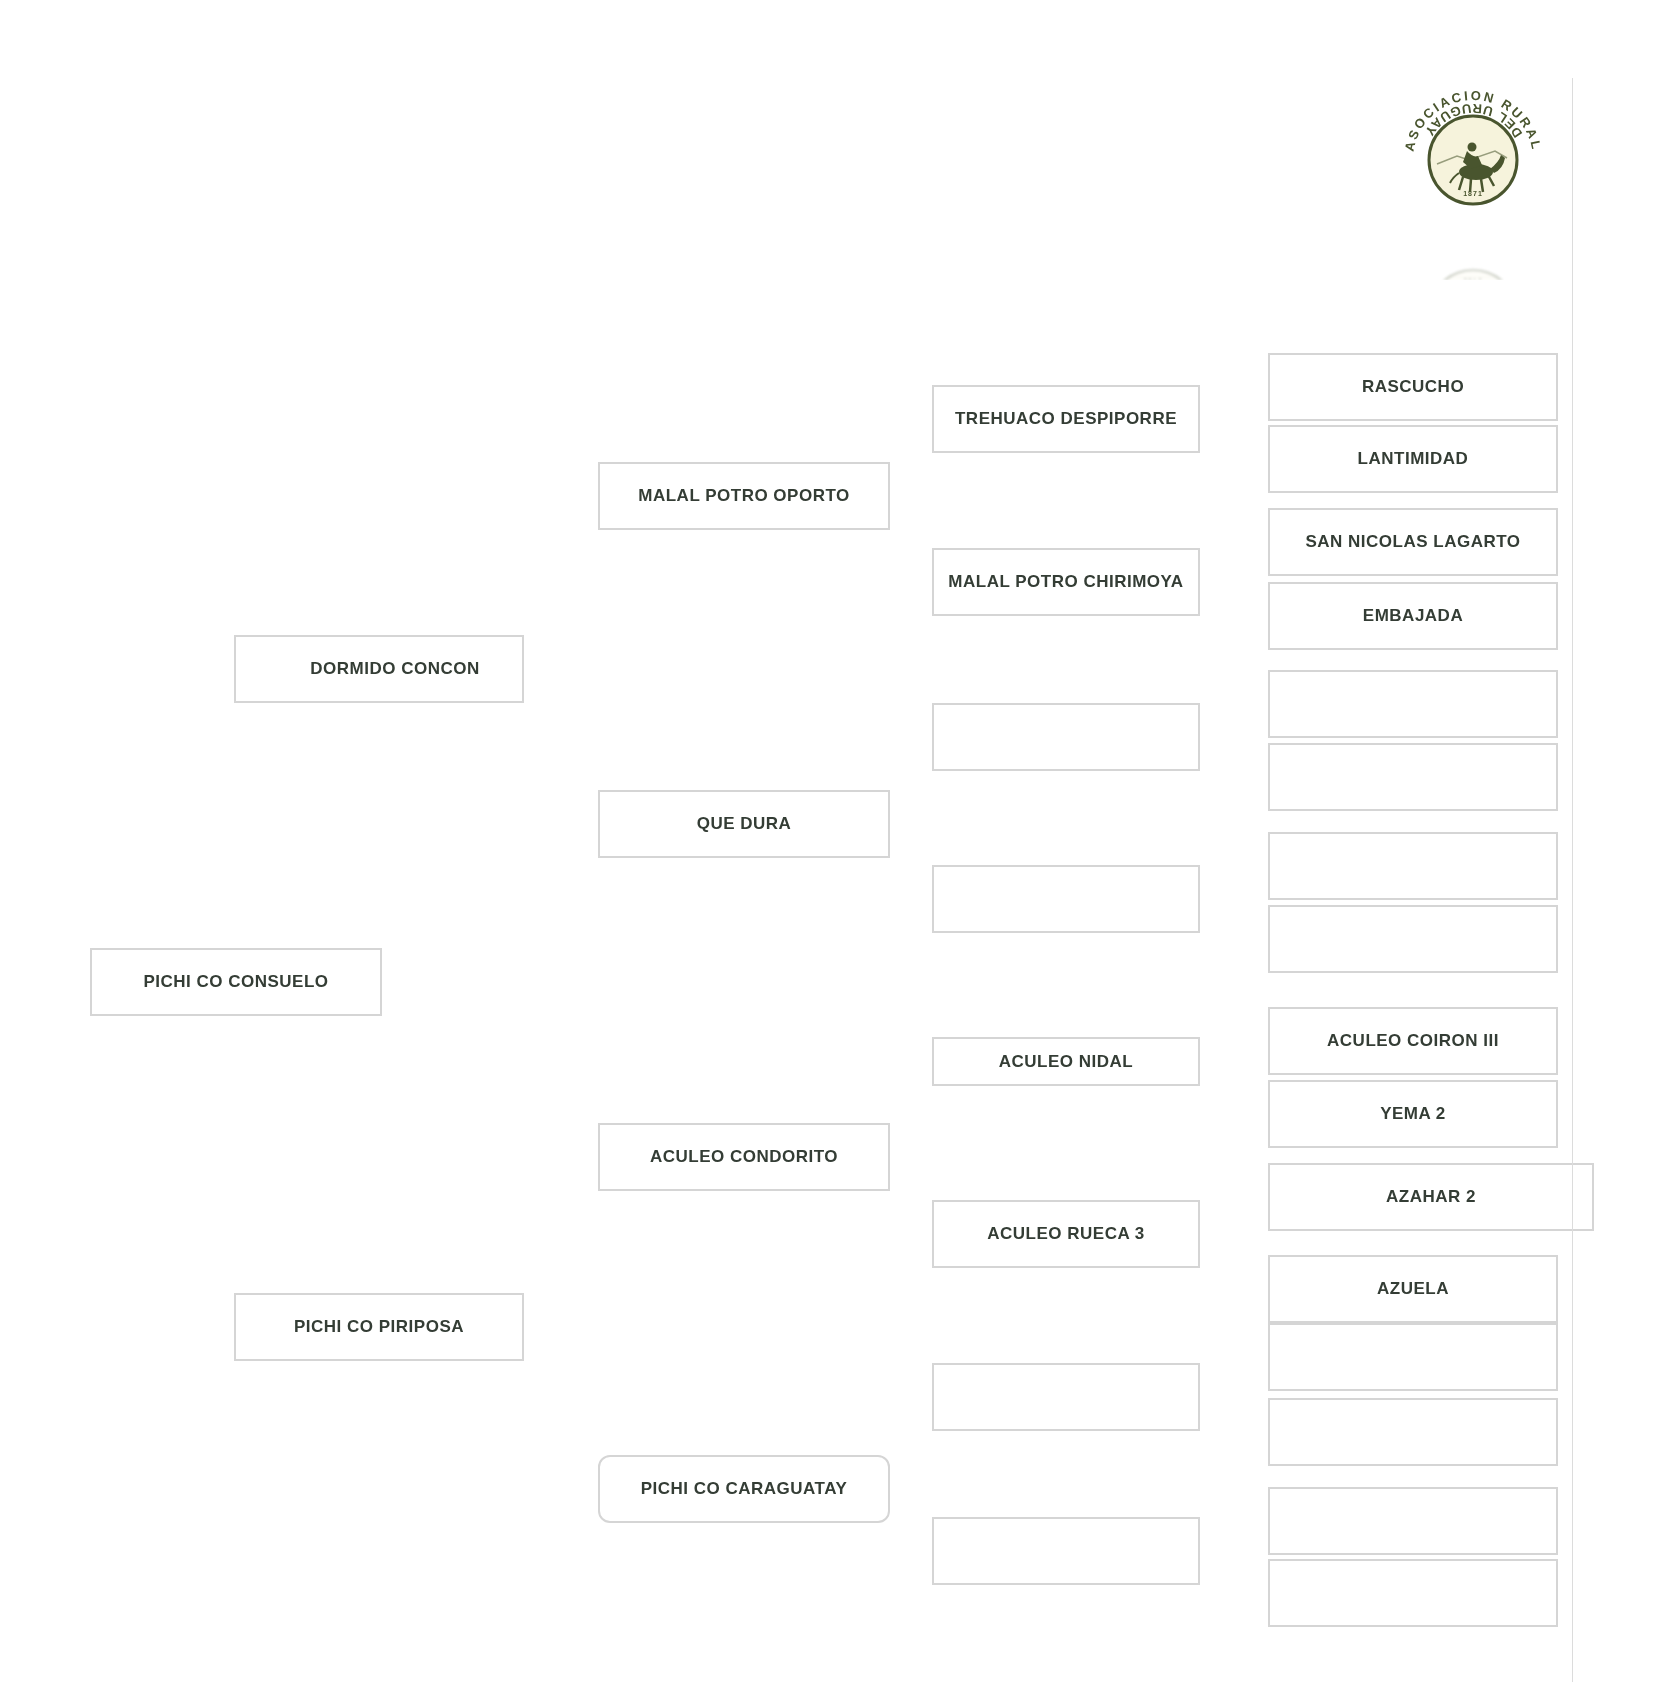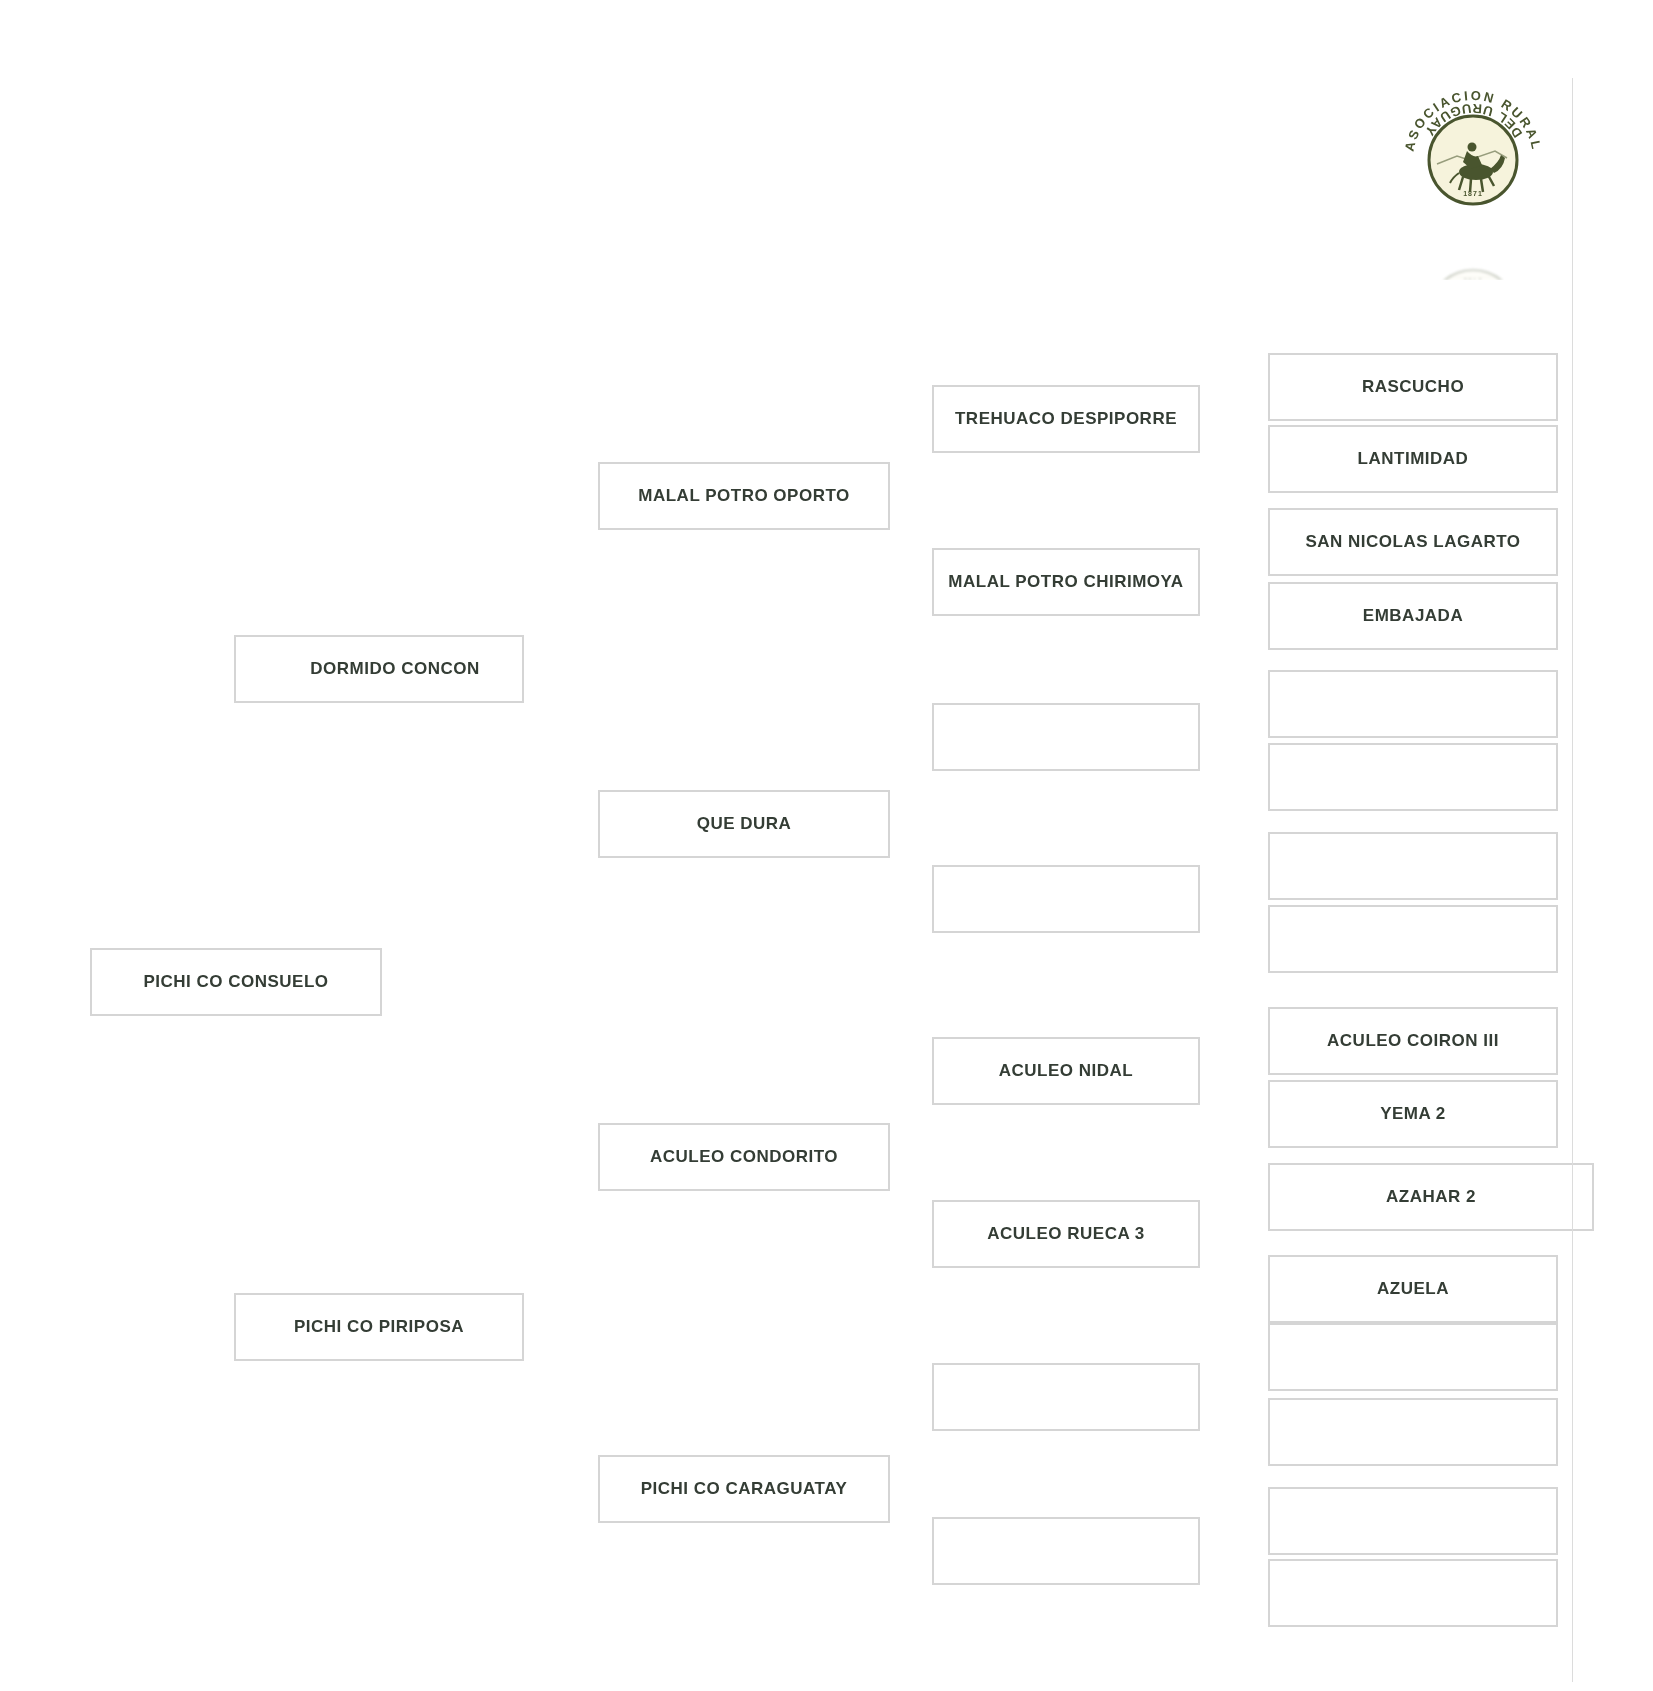--- a/index.html
+++ b/index.html
@@ -134,32 +134,32 @@
       </div>
       <div class="node" style="left: 598px; top: 462px; width: 292px; height: 68px;">
         <span>MALAL POTRO OPORTO</span>
       </div>
       <div class="node" style="left: 598px; top: 790px; width: 292px; height: 68px;">
         <span>QUE DURA</span>
       </div>
       <div class="node" style="left: 598px; top: 1123px; width: 292px; height: 68px;">
         <span>ACULEO CONDORITO</span>
       </div>
-      <div class="node" style="left: 598px; top: 1455px; width: 292px; height: 68px;">
+      <div class="node" style="left: 598px; top: 1455px; width: 292px; height: 68px; border-radius: 12px;">
         <span>PICHI CO CARAGUATAY</span>
       </div>
       <div class="node" style="left: 932px; top: 385px; width: 268px; height: 68px;">
         <span>TREHUACO DESPIPORRE</span>
       </div>
       <div class="node" style="left: 932px; top: 548px; width: 268px; height: 68px;">
         <span>MALAL POTRO CHIRIMOYA</span>
       </div>
       <div class="node" style="left: 932px; top: 703px; width: 268px; height: 68px;"></div>
       <div class="node" style="left: 932px; top: 865px; width: 268px; height: 68px;"></div>
-      <div class="node" style="left: 932px; top: 1037px; width: 268px; height: 68px;">
+      <div class="node" style="left: 932px; top: 1037px; width: 268px; height: 49px;">
         <span>ACULEO NIDAL</span>
       </div>
       <div class="node" style="left: 932px; top: 1200px; width: 268px; height: 68px;">
         <span>ACULEO RUECA 3</span>
       </div>
       <div class="node" style="left: 932px; top: 1363px; width: 268px; height: 68px;"></div>
       <div class="node" style="left: 932px; top: 1517px; width: 268px; height: 68px;"></div>
       <div class="node" style="left: 1268px; top: 353px; width: 290px; height: 68px;">
         <span>RASCUCHO</span>
       </div>

